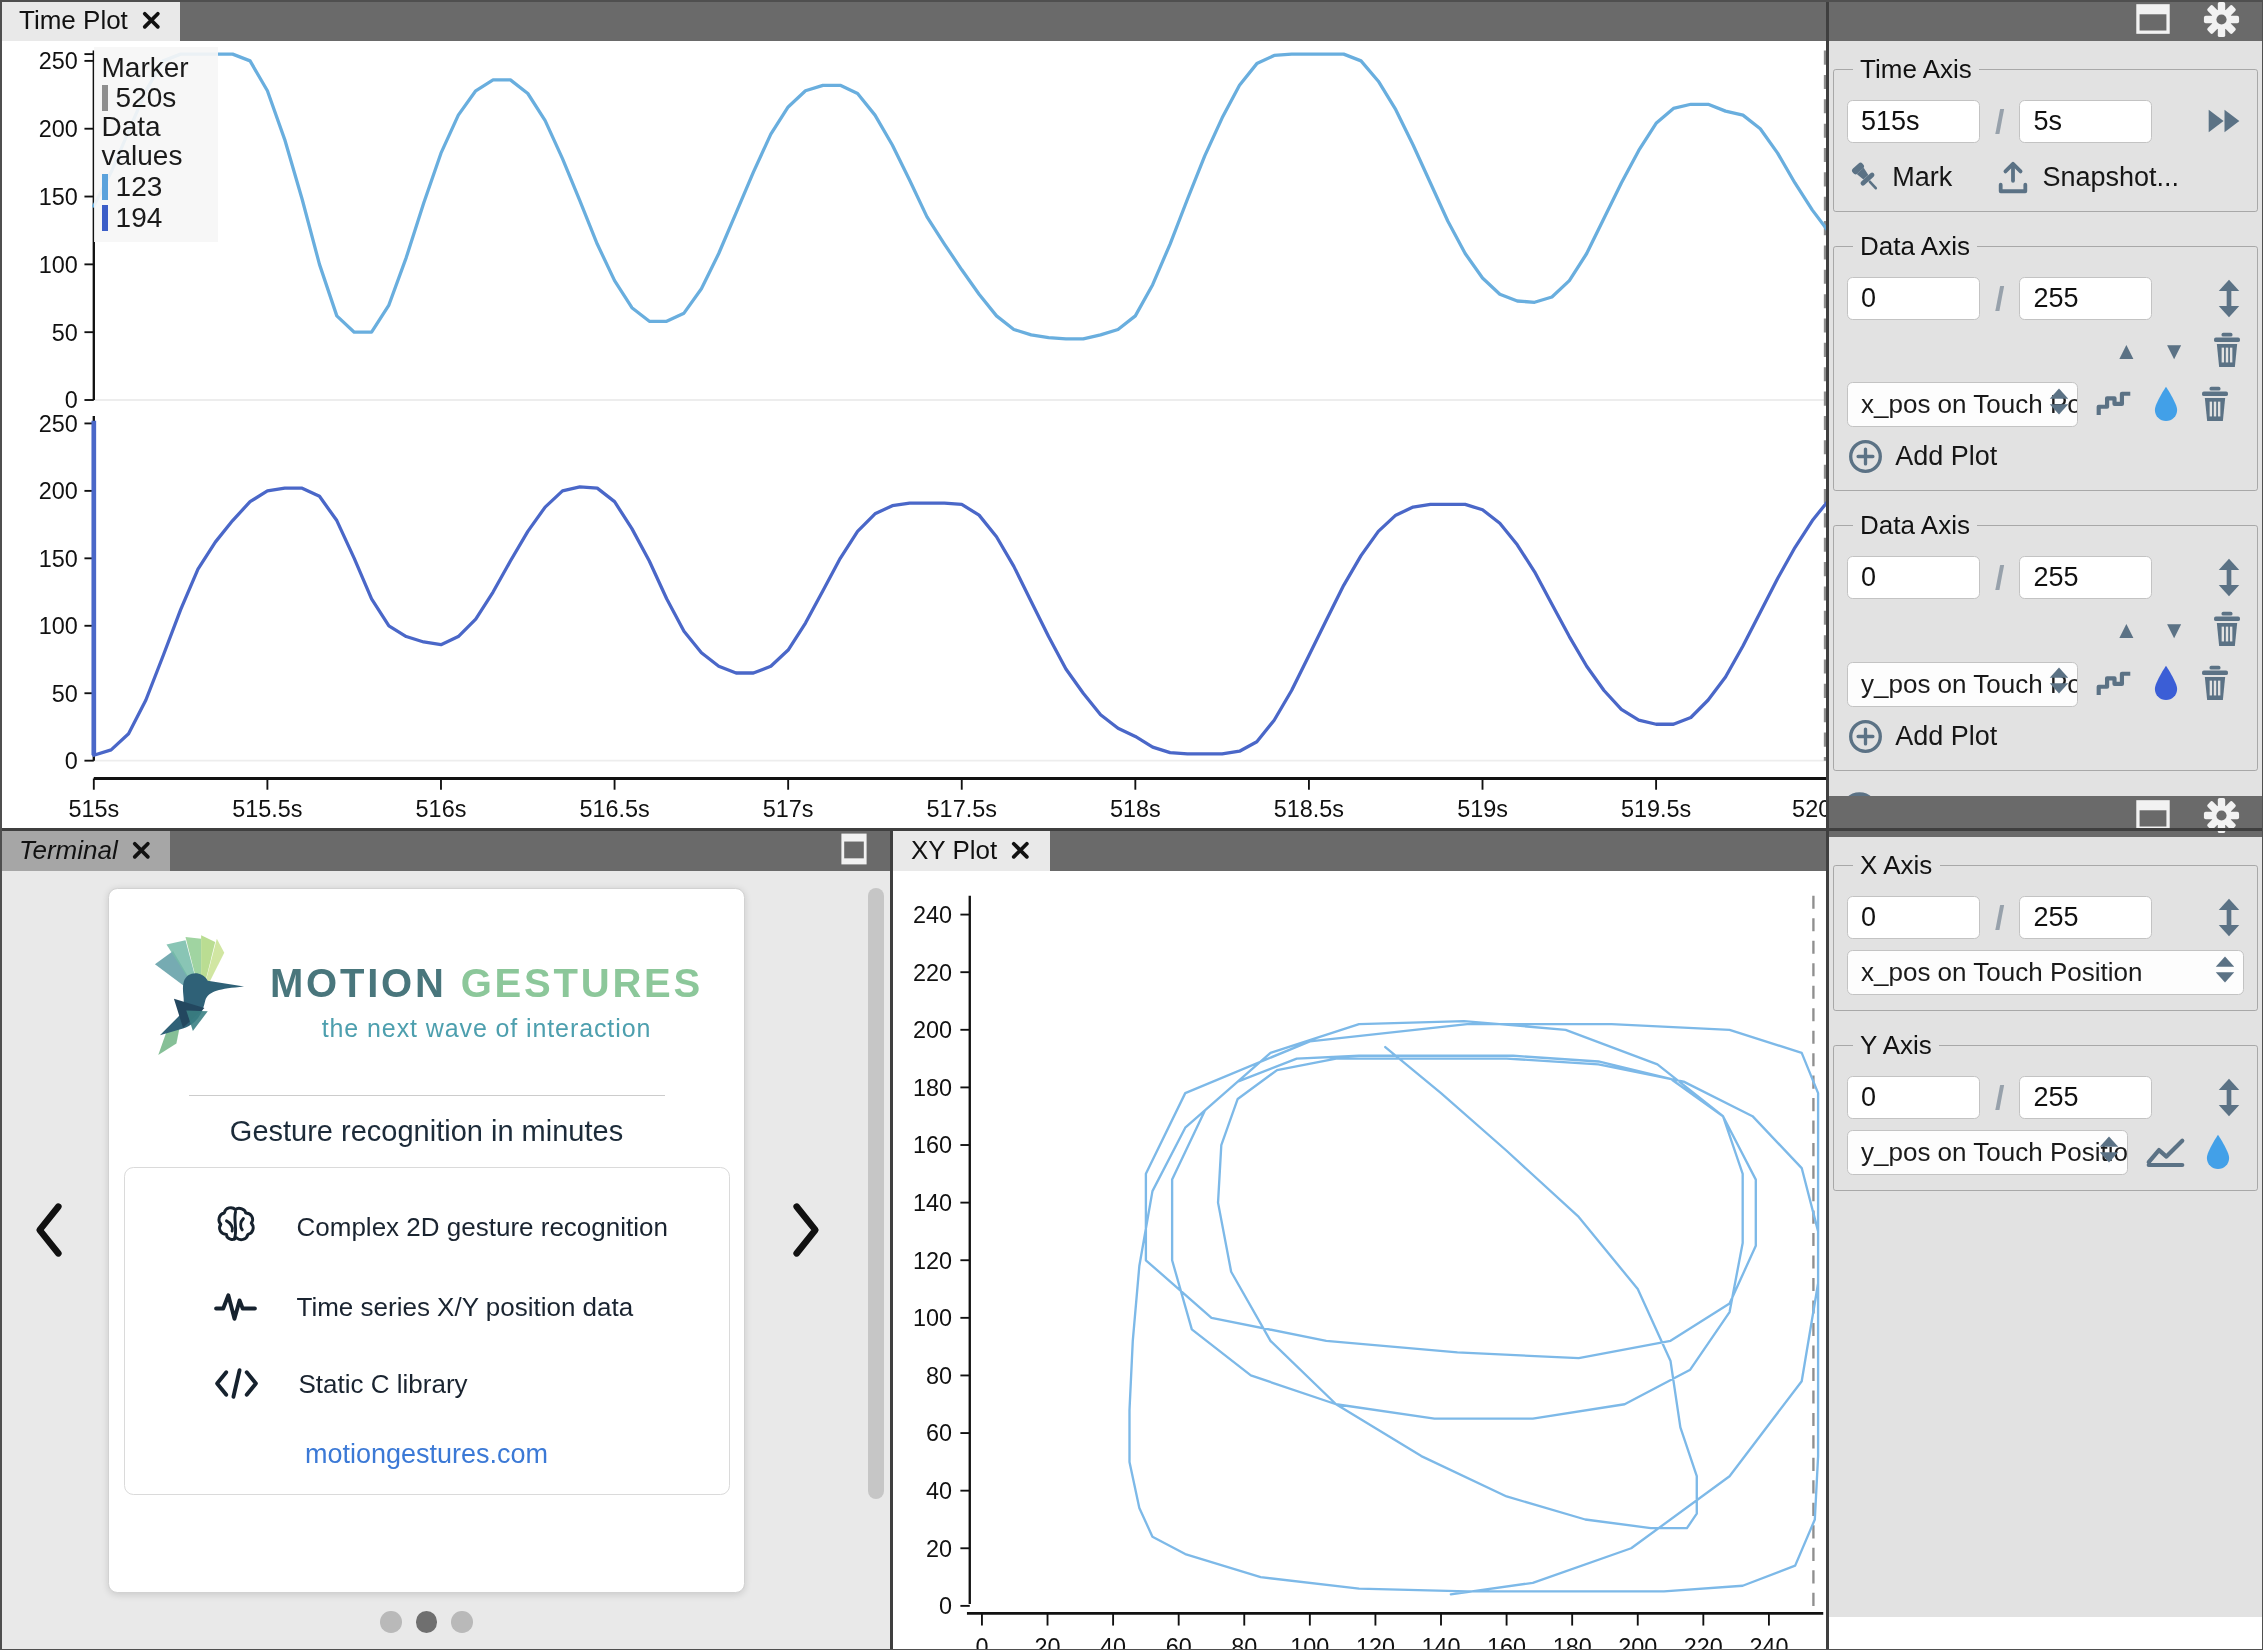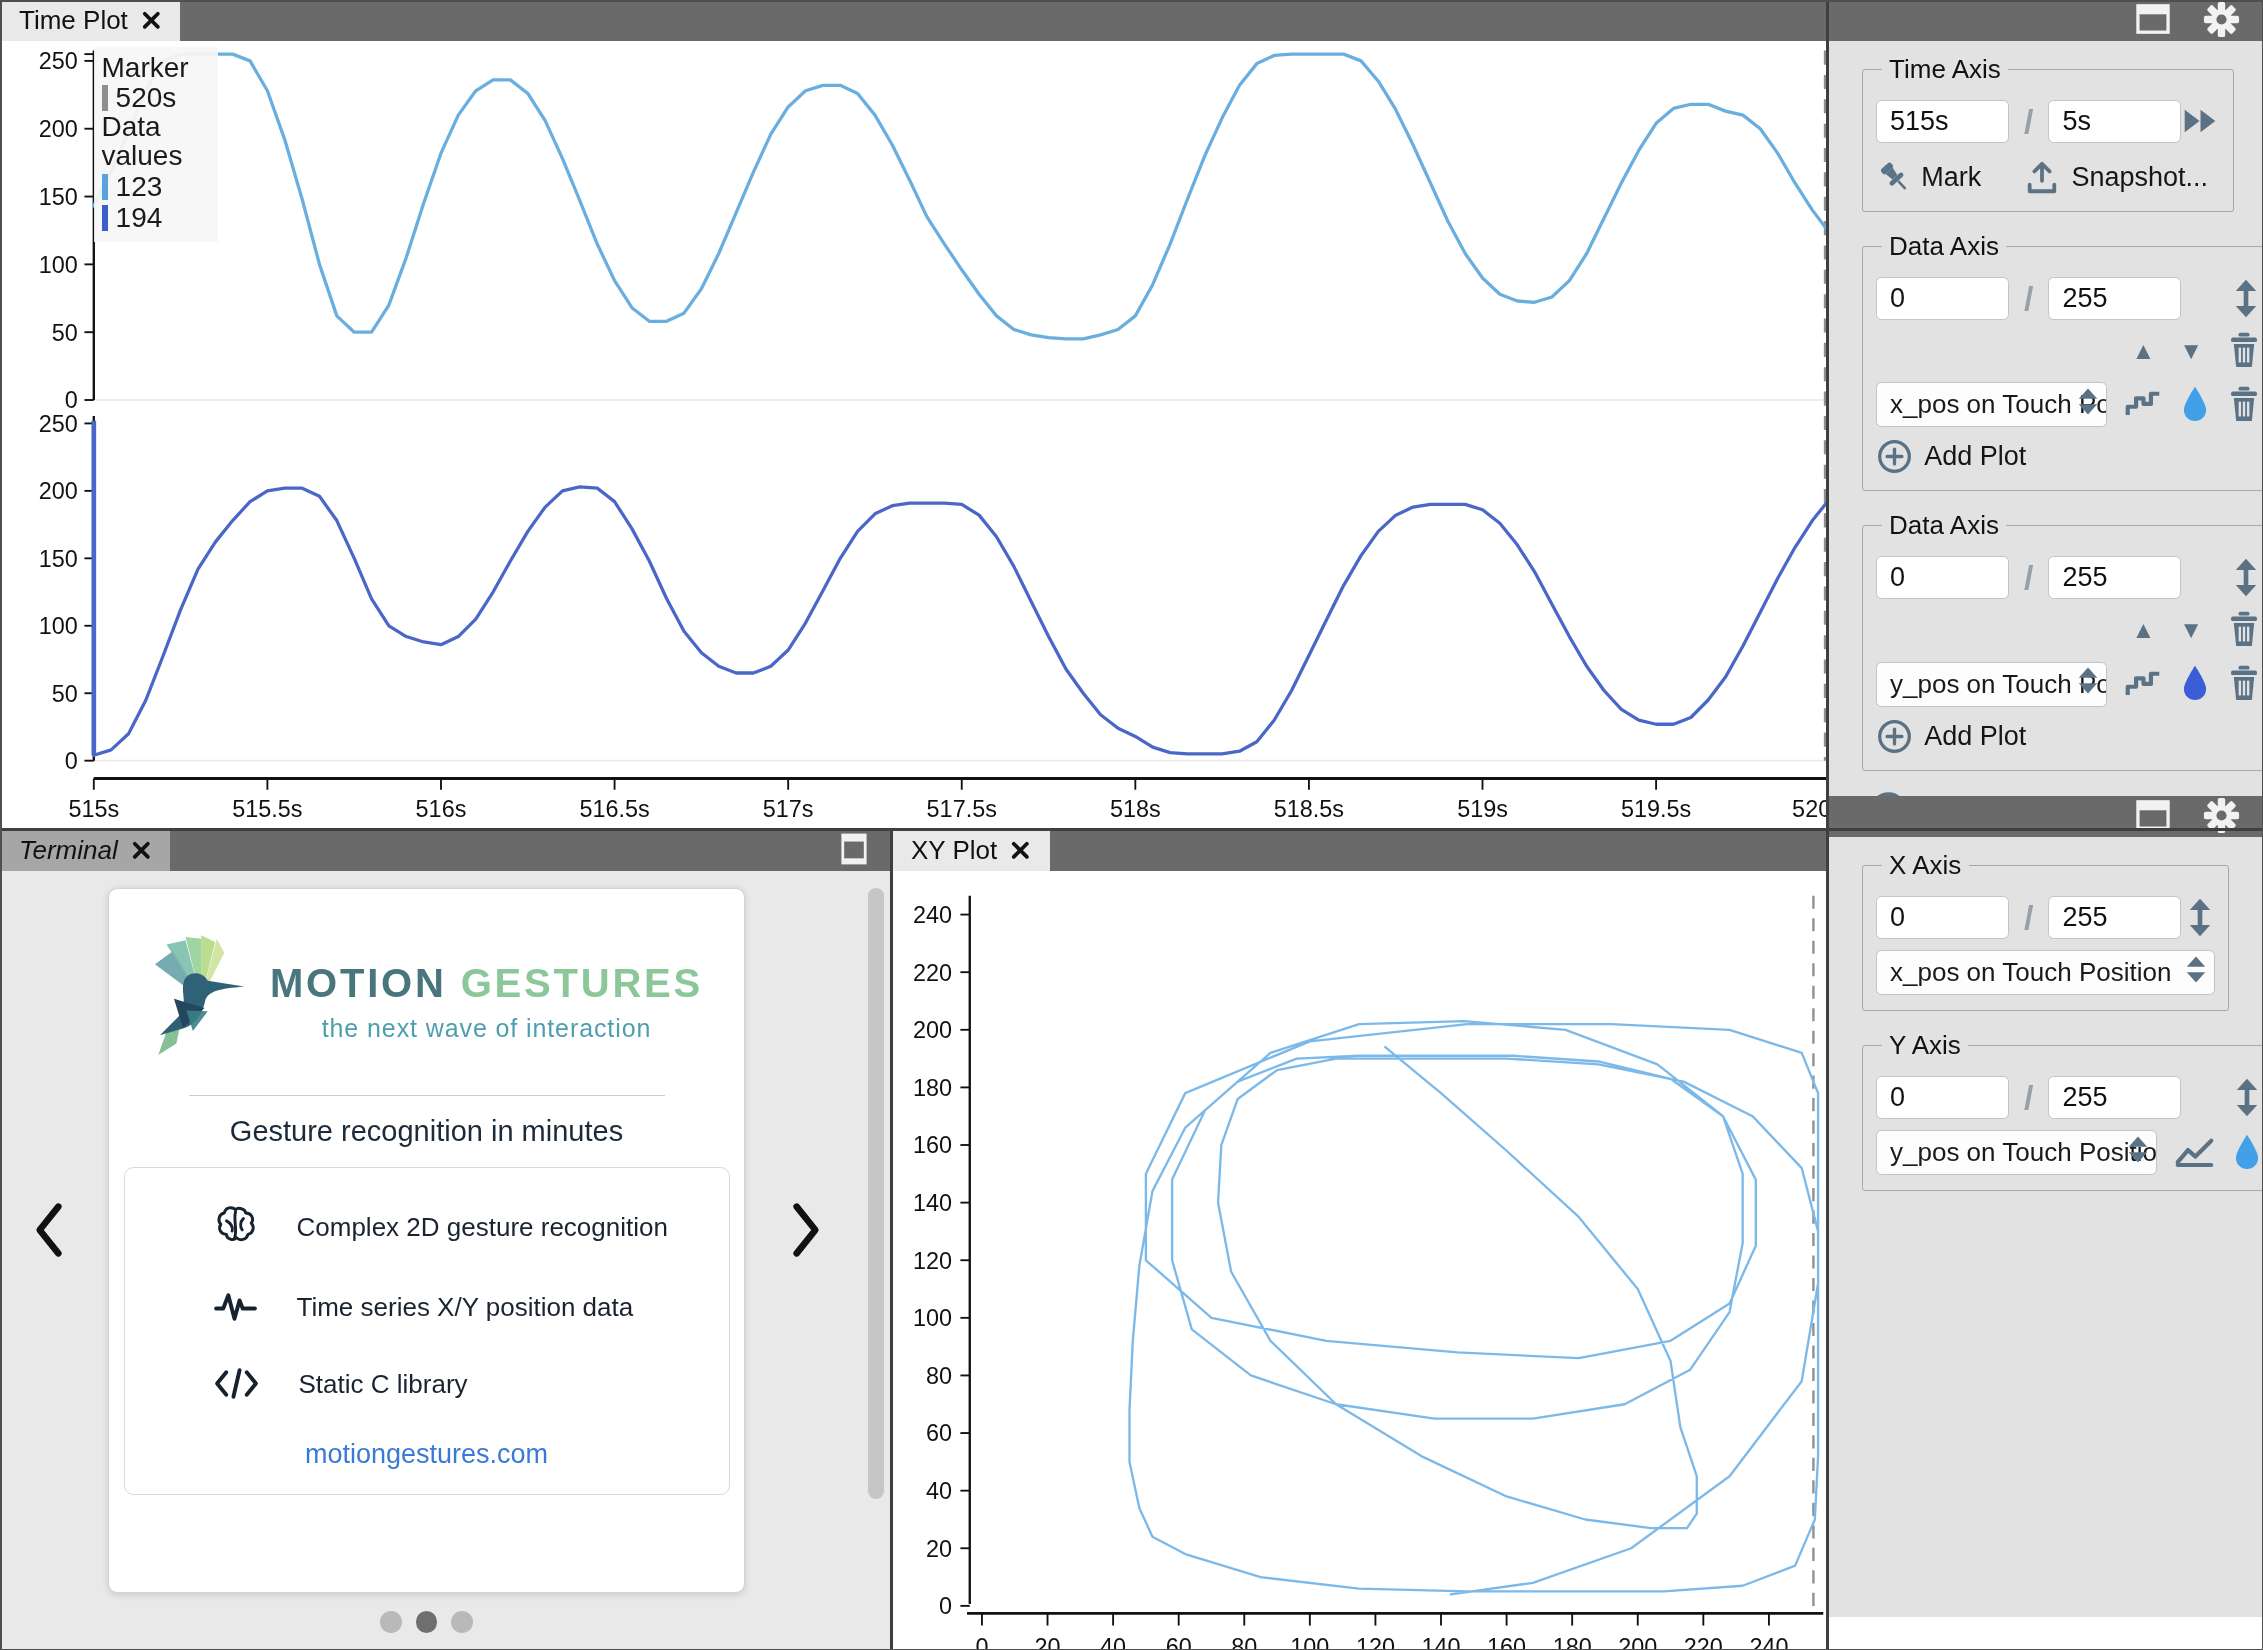--- a/index.html
+++ b/index.html
@@ -28,21 +28,21 @@
   .tab .x-ic { display:flex; align-items:center; }
   .bar-icons { margin-left:auto; display:flex; align-items:center; gap:32px; padding-right:24px; }
 
   
   .tooltip { position:absolute; left:94px; top:47px; width:124px; background:rgba(246,246,246,.92);
     padding:5.6px 9.4px 9.4px 7.5px; font-size:28px; line-height:29px; z-index:10; }
   .tt-row { display:flex; align-items:center; gap:7.5px; margin-top:1.9px; }
   .tt-bar { width:6.6px; height:26px; flex:none; }
 
   
-  .sb-content { position:absolute; left:0; top:41px; right:0; bottom:0; padding:13px 35px;border-radius:29px; }
+  .sb-content { position:absolute; left:0; top:41px; right:0; bottom:0; padding:13px 6px;border-radius:29px; }
   fieldset { border:1.9px solid #a8a8a8; border-radius:2.8px; padding:3.7px 13px 15px; margin-bottom:19px; }
   legend { font-size:26px; color:#111; padding:0 7.5px; margin-left:5.6px; }
   .row { display:flex; align-items:center; margin-top:11.2px; }
   .num-input { width:133px; height:43px; border:1.9px solid #c3c3c3; border-radius:5.6px;
     background:#fff; font-size:27px; font-family:inherit; padding:0 0 0 13px; color:#111; }
   .slash { font-size:34px; color:#97a1ab; margin:0 15px; font-weight:bold; }
   .icon-right { margin-left:auto; display:flex; align-items:center; }
   .reorder { justify-content:flex-end; gap:24px; margin-top:11.2px; }
   .btn { display:inline-flex; align-items:center; gap:11.2px; font-size:27px; color:#161616;
     background:none; border:none; font-family:inherit; cursor:pointer; }

